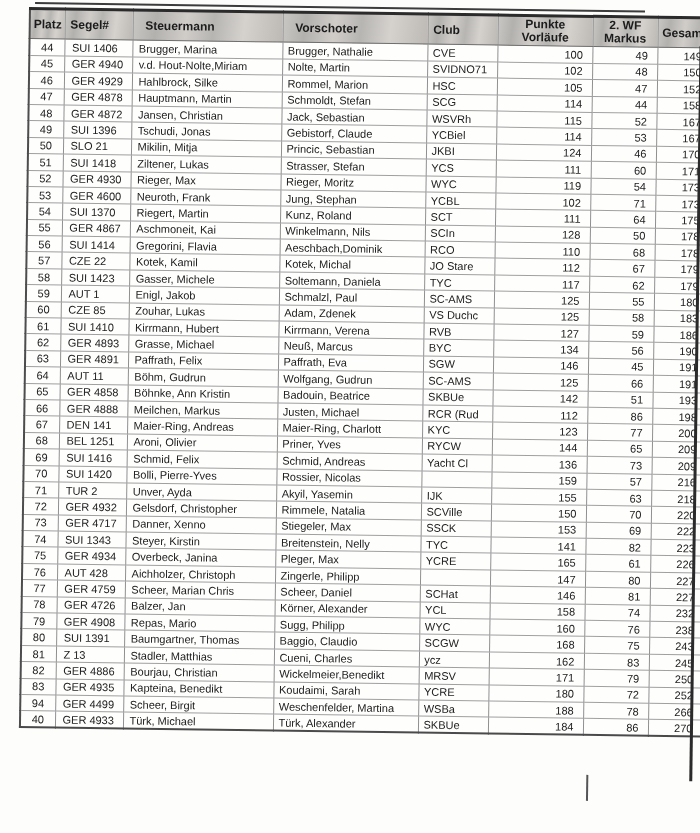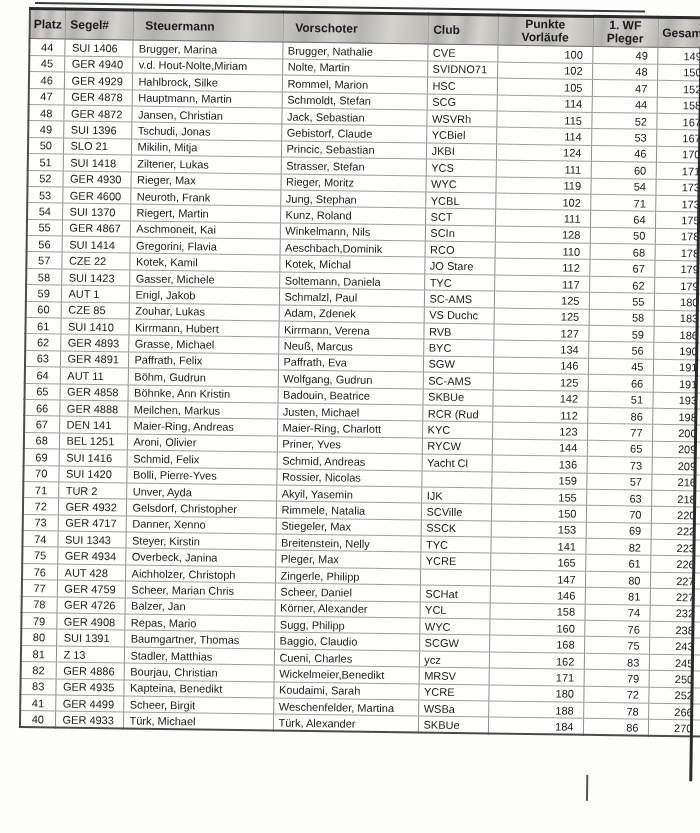--- a/index.html
+++ b/index.html
@@ -78,22 +78,22 @@
               <span class="hl">Vorschoter</span>
             </th>
           <th class="h-club">
               <span class="hl">Club</span>
             </th>
           <th class="h-punkte">
             <span class="hl">Punkte</span>
             <span class="hl">Vorläufe</span>
           </th>
           <th class="h-finale">
-            <span class="hl">1. WF</span>
-            <span class="hl">Pleger</span>
+            <span class="hl">2. WF</span>
+            <span class="hl">Markus</span>
           </th>
           <th class="h-gesamt">
               <span class="hl">Gesamt</span>
             </th>
         </tr>
       </thead>
       <tbody>
           <tr>
             <td class="col-platz">44</td>
             <td class="col-segel">SUI 1406</td>
@@ -488,21 +488,21 @@
             <td class="col-platz">83</td>
             <td class="col-segel">GER 4935</td>
             <td class="col-steuermann">Kapteina, Benedikt</td>
             <td class="col-vorschoter">Koudaimi, Sarah</td>
             <td class="col-club">YCRE</td>
             <td class="col-punkte">180</td>
             <td class="col-finale">72</td>
             <td class="col-gesamt">252</td>
           </tr>
           <tr>
-            <td class="col-platz">41</td>
+            <td class="col-platz">94</td>
             <td class="col-segel">GER 4499</td>
             <td class="col-steuermann">Scheer, Birgit</td>
             <td class="col-vorschoter">Weschenfelder, Martina</td>
             <td class="col-club">WSBa</td>
             <td class="col-punkte">188</td>
             <td class="col-finale">78</td>
             <td class="col-gesamt">266</td>
           </tr>
           <tr>
             <td class="col-platz">40</td>

